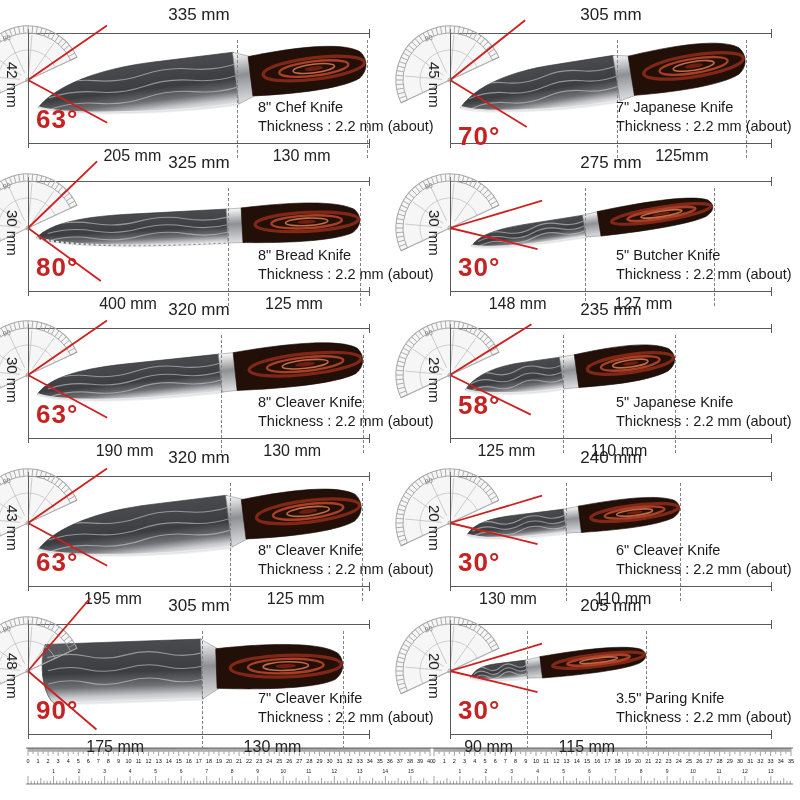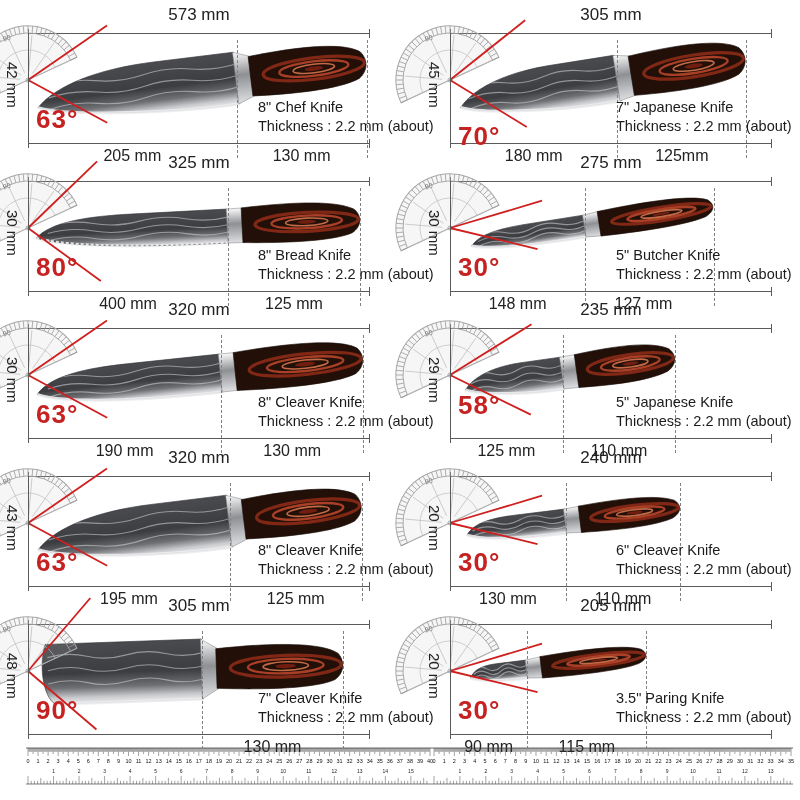--- a/index.html
+++ b/index.html
@@ -26,21 +26,21 @@
   .protractor-svg{position:absolute;z-index:2;overflow:visible;}
   .top-label{top:5px;}
   .ruler-svg{position:absolute;left:0;top:746px;width:800px;height:54px;z-index:3;}
 </style>
 </head>
 <body>
 
 <div class="chart">
   <div id="cells">
       <div class="cell" style="top: 0px;">
-    <div class="dim-label top-label" style="left: 28px; width: 342px;">573 mm</div>
+    <div class="dim-label top-label" style="left: 28px; width: 342px;">335 mm</div>
     <div class="hline top-line" style="left: 28px; width: 342px; top: 33px;"></div>
     <div class="vline" style="left: 28px; top: 33px; height: 110px;"></div>
     <div class="height-label" style="left: 4px; top: 62px;">42 mm</div>
     <svg class="knife-svg" viewBox="0 0 342 112" width="342" height="112" style="left: 28px; top: 28px;">
           <defs>
             <linearGradient id="bg0" x1="0" y1="0" x2="0" y2="1">
               <stop offset="0%" stop-color="#4a4b4f"></stop>
               <stop offset="50%" stop-color="#3c3d41"></stop>
               <stop offset="74%" stop-color="#6f7074"></stop>
               <stop offset="90%" stop-color="#c7c8cb"></stop>
@@ -228,21 +228,20 @@
             <circle cx="64" cy="80" r="2" fill="none" stroke="#999" stroke-width="0.8"></circle>
             <text x="58" y="36" font-size="7" fill="#777" transform="rotate(12 64 36)">90</text>
           </g>
           <line x1="64" y1="80" x2="139.13038305783175" y2="20.238594882788526" stroke="#cf1f1f" stroke-width="1.8"></line>
           <line x1="64" y1="80" x2="140.73761479186828" y2="127.0248708244354" stroke="#cf1f1f" stroke-width="1.8"></line>
         </svg>
     <div class="angle-label" style="left: 458px; top: 121px;">70°</div>
     <div class="dash d1" style="left: 617.44px; top: 40px; height: 118px;"></div>
     <div class="dash d2" style="left: 746.24px; top: 40px; height: 118px;"></div>
     <div class="hline bottom-line" style="left: 450px; width: 322px; top: 143px;"></div>
-    <div class="dim-label seg-label blade-label" style="left: 450px; width: 167.44px; top: 147px;">180 mm</div>
     <div class="dim-label seg-label handle-label" style="left: 617.44px; width: 128.8px; top: 147px;">125mm</div>
     <div class="name-label" style="left: 616px; top: 99px;">7" Japanese Knife</div>
     <div class="thickness-label" style="left: 616px; top: 118px;">Thickness : 2.2 mm (about)</div>
   </div>
       <div class="cell" style="top: 148px;">
     <div class="dim-label top-label" style="left: 28px; width: 342px;">325 mm</div>
     <div class="hline top-line" style="left: 28px; width: 342px; top: 33px;"></div>
     <div class="vline" style="left: 28px; top: 33px; height: 110px;"></div>
     <div class="height-label" style="left: 4px; top: 62px;">30 mm</div>
     <svg class="knife-svg" viewBox="0 0 342 112" width="342" height="112" style="left: 28px; top: 28px;">
@@ -748,21 +747,21 @@
             <circle cx="64" cy="80" r="2" fill="none" stroke="#999" stroke-width="0.8"></circle>
             <text x="58" y="36" font-size="7" fill="#777" transform="rotate(12 64 36)">90</text>
           </g>
           <line x1="64" y1="80" x2="142.97348973000254" y2="25.41806232951066" stroke="#cf1f1f" stroke-width="1.8"></line>
           <line x1="64" y1="80" x2="143.20569684620187" y2="122.7370750883535" stroke="#cf1f1f" stroke-width="1.8"></line>
         </svg>
     <div class="angle-label" style="left: 36px; top: 104px;">63°</div>
     <div class="dash d1" style="left: 229.78px; top: 40px; height: 118px;"></div>
     <div class="dash d2" style="left: 361.792px; top: 40px; height: 118px;"></div>
     <div class="hline bottom-line" style="left: 28px; width: 342px; top: 143px;"></div>
-    <div class="dim-label seg-label blade-label" style="left: 28px; width: 201.78px; top: 147px;">195 mm</div>
+    <div class="dim-label seg-label blade-label" style="left: 12px; width: 201.78px; top: 147px;">195 mm</div>
     <div class="dim-label seg-label handle-label" style="left: 229.78px; width: 132.012px; top: 147px;">125 mm</div>
     <div class="name-label" style="left: 258px; top: 99px;">8" Cleaver Knife</div>
     <div class="thickness-label" style="left: 258px; top: 118px;">Thickness : 2.2 mm (about)</div>
   </div>
       <div class="cell" style="top: 443px;">
     <div class="dim-label top-label" style="left: 450px; width: 322px;">240 mm</div>
     <div class="hline top-line" style="left: 450px; width: 322px; top: 33px;"></div>
     <div class="vline" style="left: 450px; top: 33px; height: 110px;"></div>
     <div class="height-label" style="left: 426px; top: 62px;">20 mm</div>
     <svg class="knife-svg" viewBox="0 0 322 112" width="322" height="112" style="left: 450px; top: 28px;">
@@ -956,20 +955,21 @@
             <circle cx="64" cy="80" r="2" fill="none" stroke="#999" stroke-width="0.8"></circle>
             <text x="58" y="36" font-size="7" fill="#777" transform="rotate(12 64 36)">90</text>
           </g>
           <line x1="64" y1="80" x2="126.34701263969762" y2="7.00102730239702" stroke="#cf1f1f" stroke-width="1.8"></line>
           <line x1="64" y1="80" x2="132.43653690400276" y2="138.45032434971654" stroke="#cf1f1f" stroke-width="1.8"></line>
         </svg>
     <div class="angle-label" style="left: 36px; top: 104px;">90°</div>
     <div class="dash d1" style="left: 202.42px; top: 40px; height: 118px;"></div>
     <div class="dash d2" style="left: 342.64px; top: 40px; height: 118px;"></div>
     <div class="hline bottom-line" style="left: 28px; width: 342px; top: 143px;"></div>
+    <div class="dim-label seg-label blade-label" style="left: 28px; width: 174.42px; top: 147px;">175 mm</div>
     <div class="dim-label seg-label handle-label" style="left: 202.42px; width: 140.22px; top: 147px;">130 mm</div>
     <div class="name-label" style="left: 258px; top: 99px;">7" Cleaver Knife</div>
     <div class="thickness-label" style="left: 258px; top: 118px;">Thickness : 2.2 mm (about)</div>
   </div>
       <div class="cell" style="top: 591px;">
     <div class="dim-label top-label" style="left: 450px; width: 322px;">205 mm</div>
     <div class="hline top-line" style="left: 450px; width: 322px; top: 33px;"></div>
     <div class="vline" style="left: 450px; top: 33px; height: 110px;"></div>
     <div class="height-label" style="left: 426px; top: 62px;">20 mm</div>
     <svg class="knife-svg" viewBox="0 0 322 112" width="322" height="112" style="left: 450px; top: 28px;">

